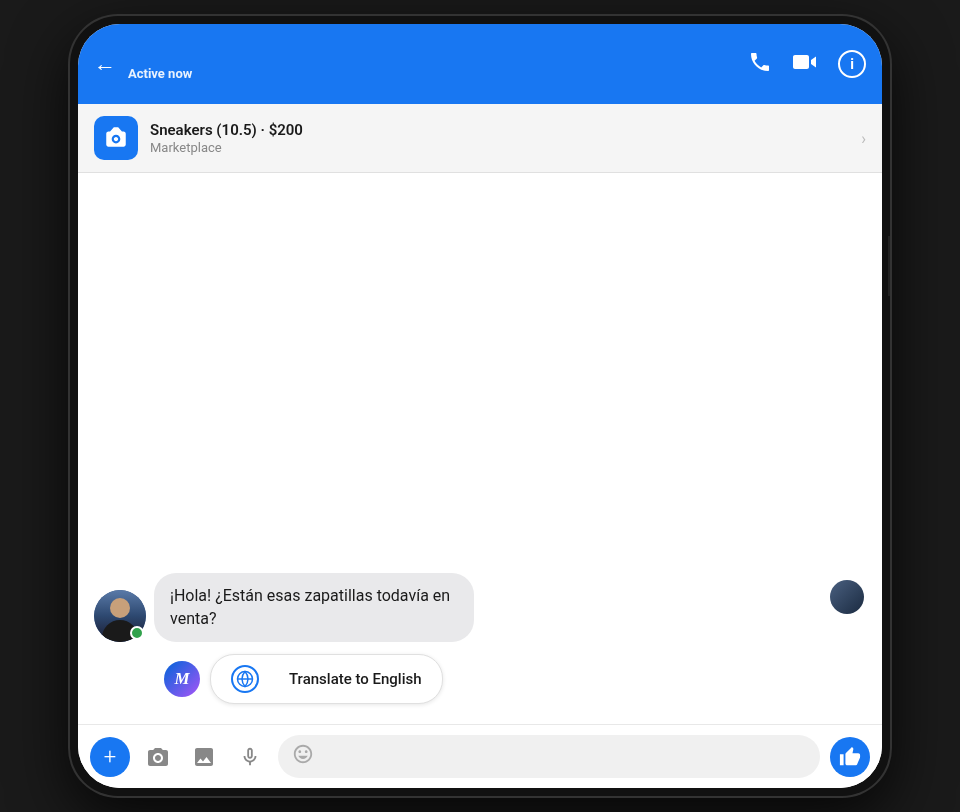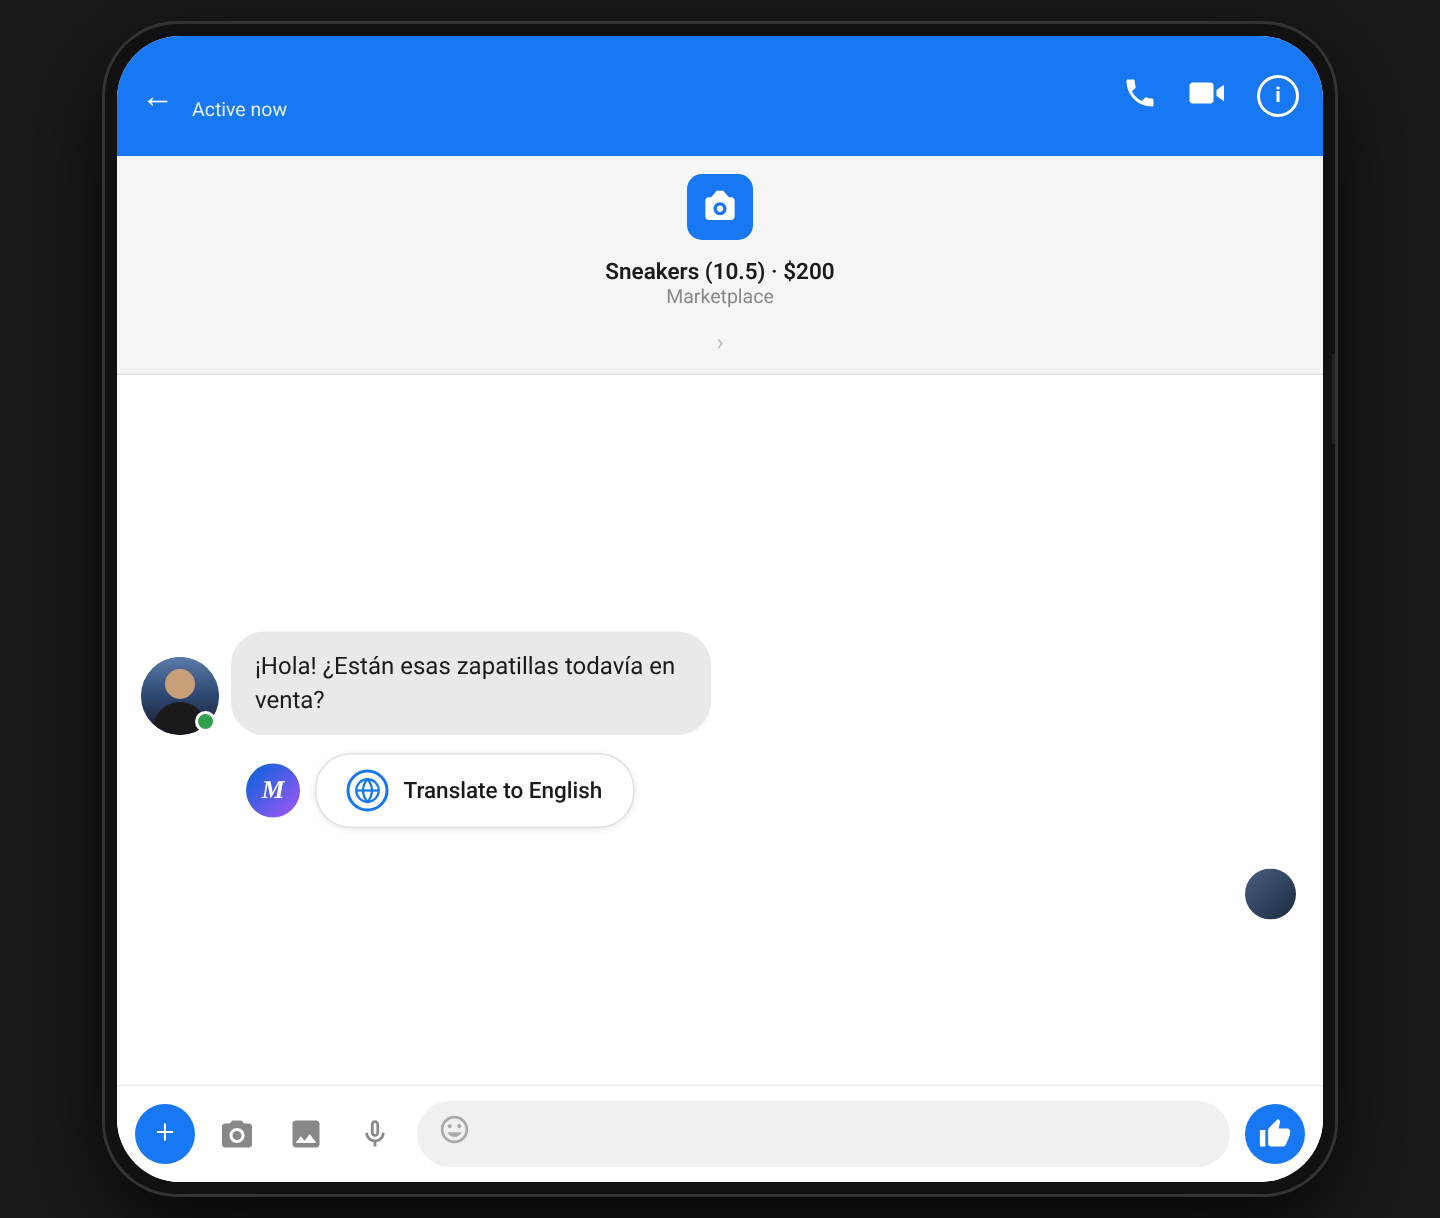--- a/index.html
+++ b/index.html
@@ -70,20 +70,21 @@
       color: white;
       font-size: 20px;
       font-weight: 700;
       letter-spacing: 0.3px;
     }
 
     .header-status {
       color: rgba(255,255,255,0.9);
       font-size: 13px;
       margin-top: 19px;
+      font-weight: bold;
     }
 
     .header-icons {
       display: flex;
       gap: 20px;
       align-items: center;
     }
 
     .header-icon {
       color: white;
@@ -107,21 +108,20 @@
 
     
     .marketplace-banner {
       background: #f5f5f5;
       border-bottom: 1px solid #e0e0e0;
       padding: 12px 16px;
       display: flex;
       align-items: center;
       gap: 12px;
       flex-shrink: 0;
-      flex-direction: column;
     }
 
     .marketplace-icon-wrap {
       width: 44px;
       height: 44px;
       background: #1877f2;
       border-radius: 10px;
       display: flex;
       align-items: center;
       justify-content: center;
@@ -140,36 +140,35 @@
     .marketplace-title {
       font-size: 15px;
       font-weight: 600;
       color: #1a1a1a;
     }
 
     .marketplace-sub {
       font-size: 13px;
       color: #888;
       margin-top: 1px;
-      text-align: center;
     }
 
     .marketplace-chevron {
       color: #bbb;
       font-size: 16px;
     }
 
     
     .chat-area {
       flex: 1;
       background: #fff;
       padding: 20px 16px;
       display: flex;
       flex-direction: column;
-      justify-content: center;
+      justify-content: flex-end;
       gap: 12px;
       overflow-y: auto;
     }
 
     .message-row {
       display: flex;
       align-items: flex-end;
       gap: 8px;
     }
 
@@ -215,20 +214,21 @@
       align-items: center;
       gap: 10px;
       cursor: pointer;
       box-shadow: 0 1px 4px rgba(0,0,0,0.1);
     }
 
     .translate-text {
       font-size: 15px;
       color: #1a1a1a;
       font-weight: 500;
+      margin-left: 20px;
     }
 
     
     .bottom-toolbar {
       background: #fff;
       border-top: 1px solid #e8e8e8;
       padding: 10px 12px;
       display: flex;
       align-items: center;
       gap: 10px;

